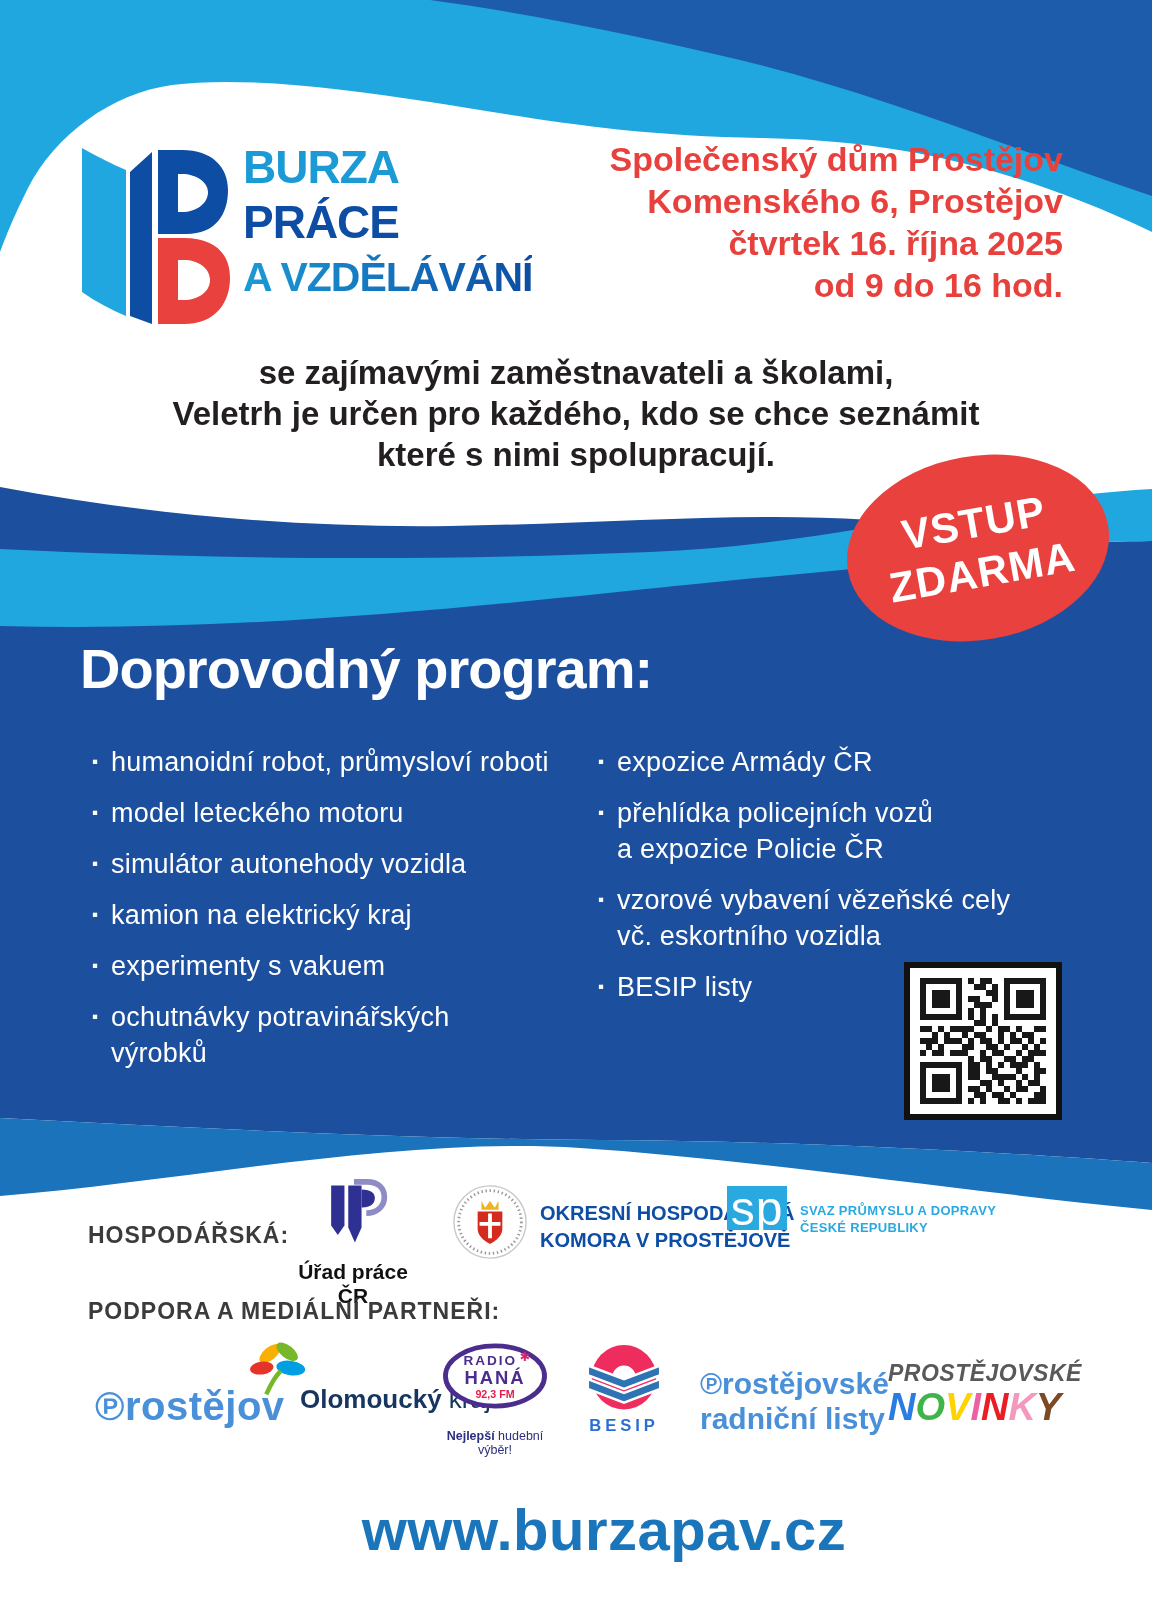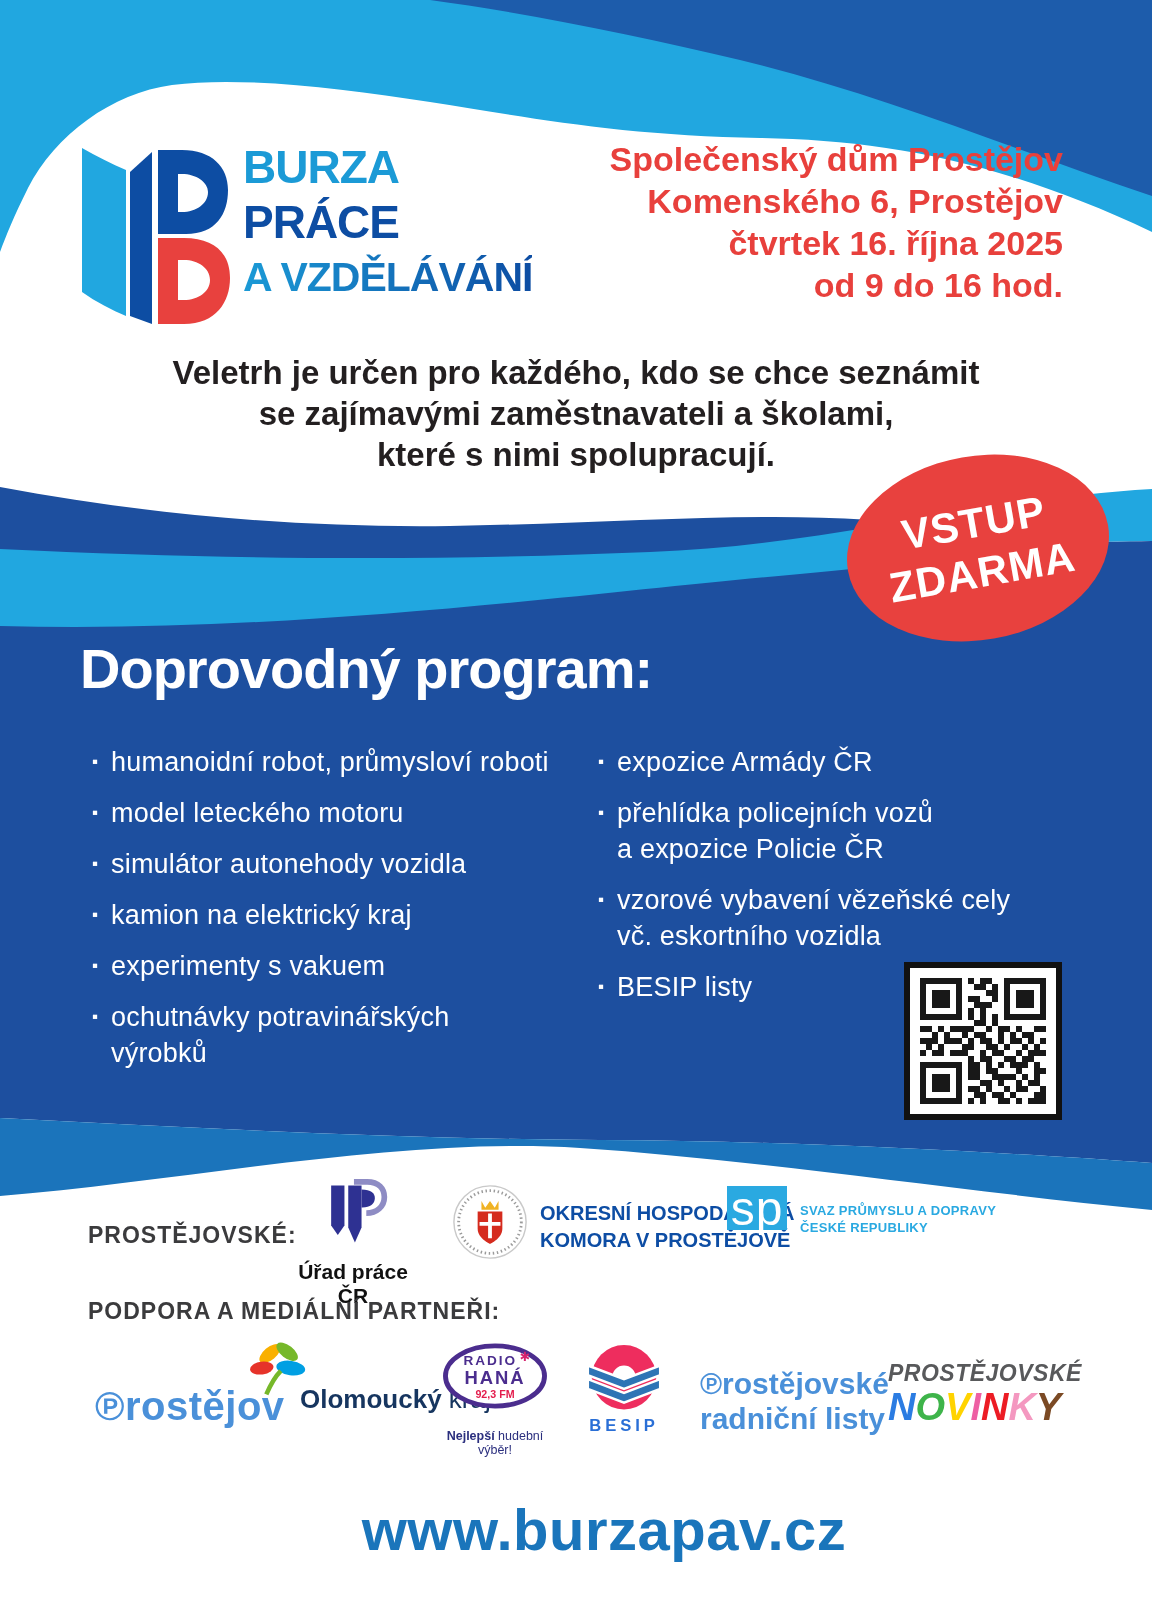--- a/index.html
+++ b/index.html
@@ -116,22 +116,22 @@
   </div>
 
   <div class="event-info">
     <div>Společenský dům Prostějov</div>
     <div>Komenského 6, Prostějov</div>
     <div>čtvrtek 16. října 2025</div>
     <div>od 9 do 16 hod.</div>
   </div>
 
   <div class="intro">
+    <div>se zajímavými zaměstnavateli a školami,</div>
     <div>Veletrh je určen pro každého, kdo se chce seznámit</div>
-    <div>se zajímavými zaměstnavateli a školami,</div>
     <div>které s nimi spolupracují.</div>
   </div>
 
   <div class="badge">
     <div>VSTUP</div>
     <div>ZDARMA</div>
   </div>
 
   <h1 class="program-title">Doprovodný program:</h1>
   <ul class="program-col left">
@@ -621,21 +621,21 @@
         <div class="qm on"></div>
         <div class="qm"></div>
         <div class="qm on"></div>
         <div class="qm"></div>
         <div class="qm on"></div>
         <div class="qm on"></div>
         <div class="qm on"></div>
       </div>
   </div>
 
-  <div class="section-label org-label">PROSTĚJOVSKÉ:</div>
+  <div class="section-label org-label">HOSPODÁŘSKÁ:</div>
 
   <div class="up-group">
     <svg width="70" height="76" viewBox="0 0 70 80">
       <path d="M36,4 H50 C62,4 68,11 68,20 C68,30 60,37 49,37" stroke="#8e8cc4" stroke-width="6" fill="none"></path>
       <path fill="#2e3192" d="M12,8 L26,8 L26,50 L19,60 L12,50 Z"></path>
       <path fill="#2e3192" d="M30,8 L44,8 L44,52 L37,68 L30,52 Z"></path>
       <path fill="#2e3192" d="M44,12 C54,12 58,16 58,21 C58,27 53,31 45,31 L44,31 Z"></path>
     </svg>
     <div class="up-caption">Úřad práce ČR</div>
   </div>

